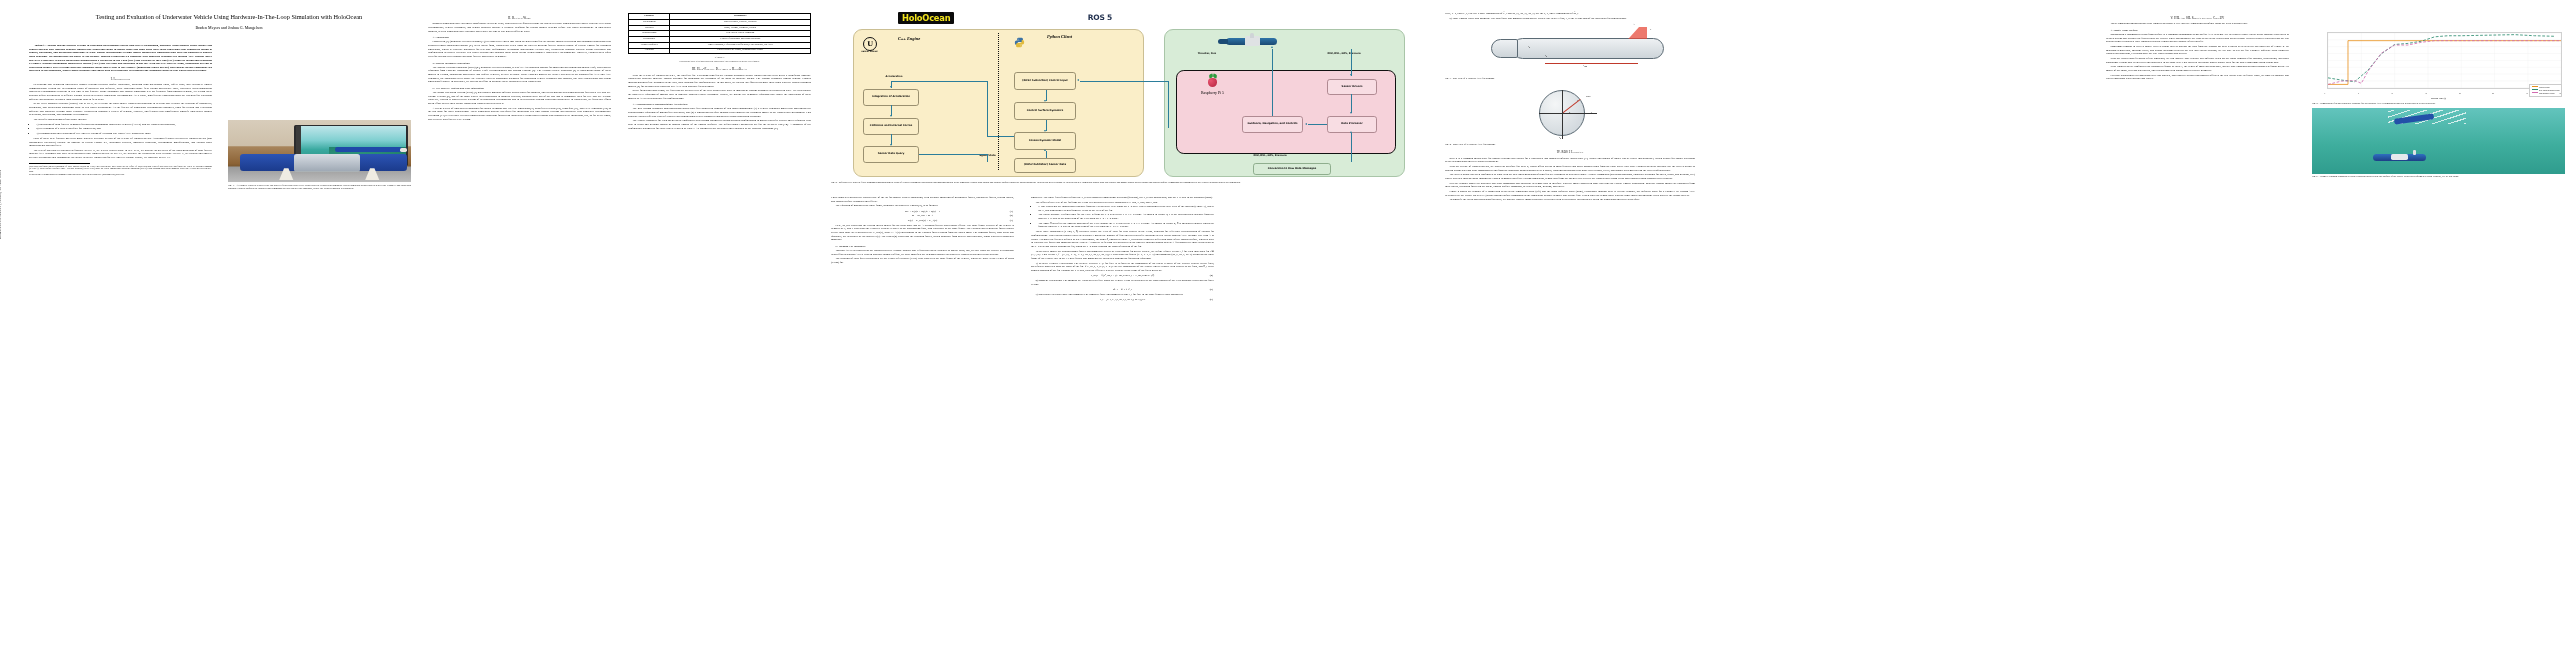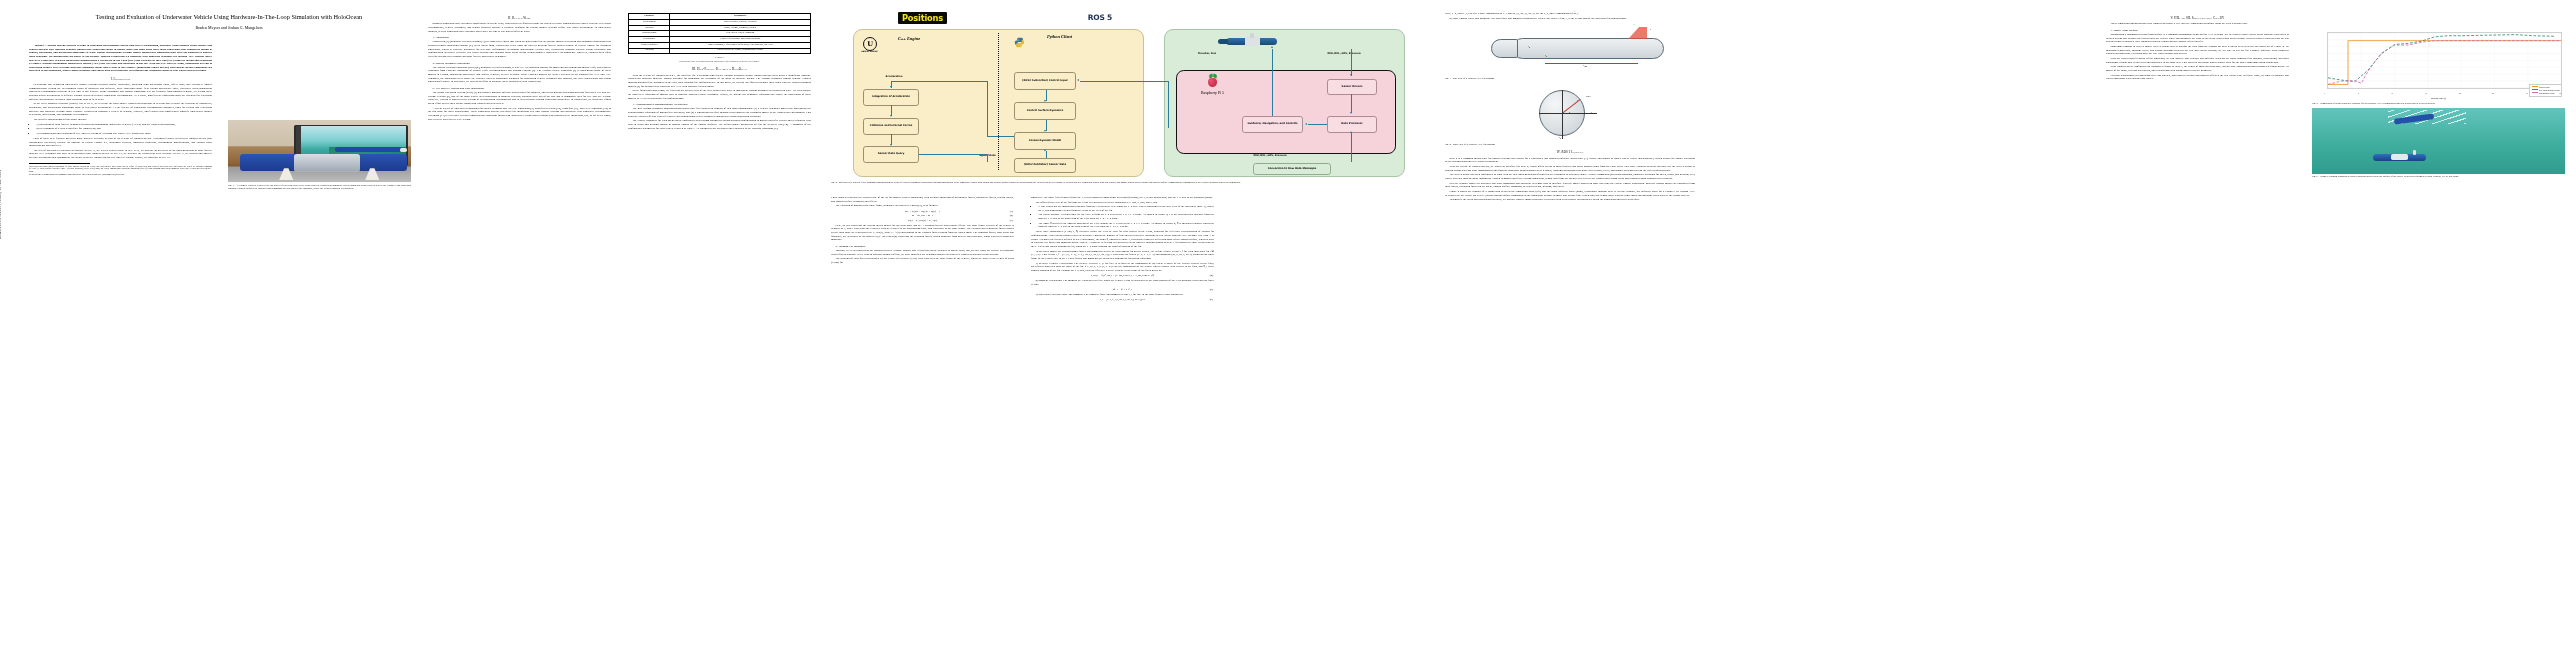--- a/index.html
+++ b/index.html
@@ -217,21 +217,21 @@
     <h2 class="sec">III.  High-Fidelity Dynamics in HoloOcean</h2>
     <p class="t">With the release of HoloOcean 2.0.1, the interface for leveraging high-fidelity custom dynamics within HoloOcean has been given a significant upgrade. HoloOcean provides multiple control schemes for managing the dynamics of an agent or multiple agents. The custom dynamics control scheme exposes implementation of the dynamics to the user, thus enabling full configurability. In this paper, we present an effort to integrate these tools with the Fossen dynamics models [5] for an underwater torpedo-like AUV with arbitrary fin placement.</p>
     <p class="t">In the following subsections, we first provide an overview of the new architecture used to implement custom dynamics in HoloOcean 2.0.1. We then outline the high-level equations of motion used to simulate torpedo vehicle dynamics. Finally, we outline the dynamics equations that enable the application of these models to AUVs with arbitrary fin configurations.</p>
     <h3 class="sub">A. Hydrodynamics Implementation Architecture</h3>
     <p class="t">The new custom dynamics implementation architecture for HoloOcean consists of two main components: (1) a vehicle dynamics model that implements the hydrodynamic equations of motion for each agent, and (2) a simulation interface manager that connects the dynamics model to the HoloOcean environment. This structure allows different types of vehicles and control modes to be supported consistently across simulation scenarios.</p>
     <p class="t">The vehicle controller for each agent can be configured with custom parameters during scenario configuration to match a specific vehicle and is equipped with built-in depth and heading control or manual control of the control surfaces. The default model parameters are for the REMUS 100 [14]. A summary of the configurable parameters for each vehicle is given in Table I. All parameters are presented and explained in the Fossen's Handbook [5].</p>
   </div>
 
   <div style="position:absolute;left:831px;top:12.2px;width:589px;">
     <div class="f2" style="width:589px;height:167px;">
-      <div class="logoHolo" style="left:67px;">Positions</div>
+      <div class="logoHolo" style="left:67px;">HoloOcean</div>
       <div class="logoRos" style="left:250px;"><span class="dots"></span><span>ROS 5</span></div>
 
       <div class="panelY" style="left:22px;top:16.7px;width:289px;height:146px;"></div>
       <div class="dash" style="left:167px;top:21px;height:137px;"></div>
       <div class="ue" style="left:32px;top:24.5px;">U</div>
       <div class="uetxt" style="left:27px;top:38px;width:23px;">UNREAL ENGINE</div>
       <div class="hdr" style="left:56px;top:25px;width:44px;">C++ Engine</div>
       <svg class="pylogo" style="left:183px;top:24.5px;width:11px;height:11px;" viewBox="0 0 64 64">
         <path d="M31 4c-8 0-13 3-13 8v7h14v2H14c-5 0-9 4-9 13s4 13 9 13h5v-8c0-6 5-10 11-10h13c5 0 9-4 9-9V12c0-5-5-8-13-8z" fill="#3b72a4"></path>
         <path d="M33 60c8 0 13-3 13-8v-7H32v-2h18c5 0 9-4 9-13s-4-13-9-13h-5v8c0 6-5 10-11 10H21c-5 0-9 4-9 9v8c0 5 5 8 13 8z" fill="#e0ba3c"></path>

